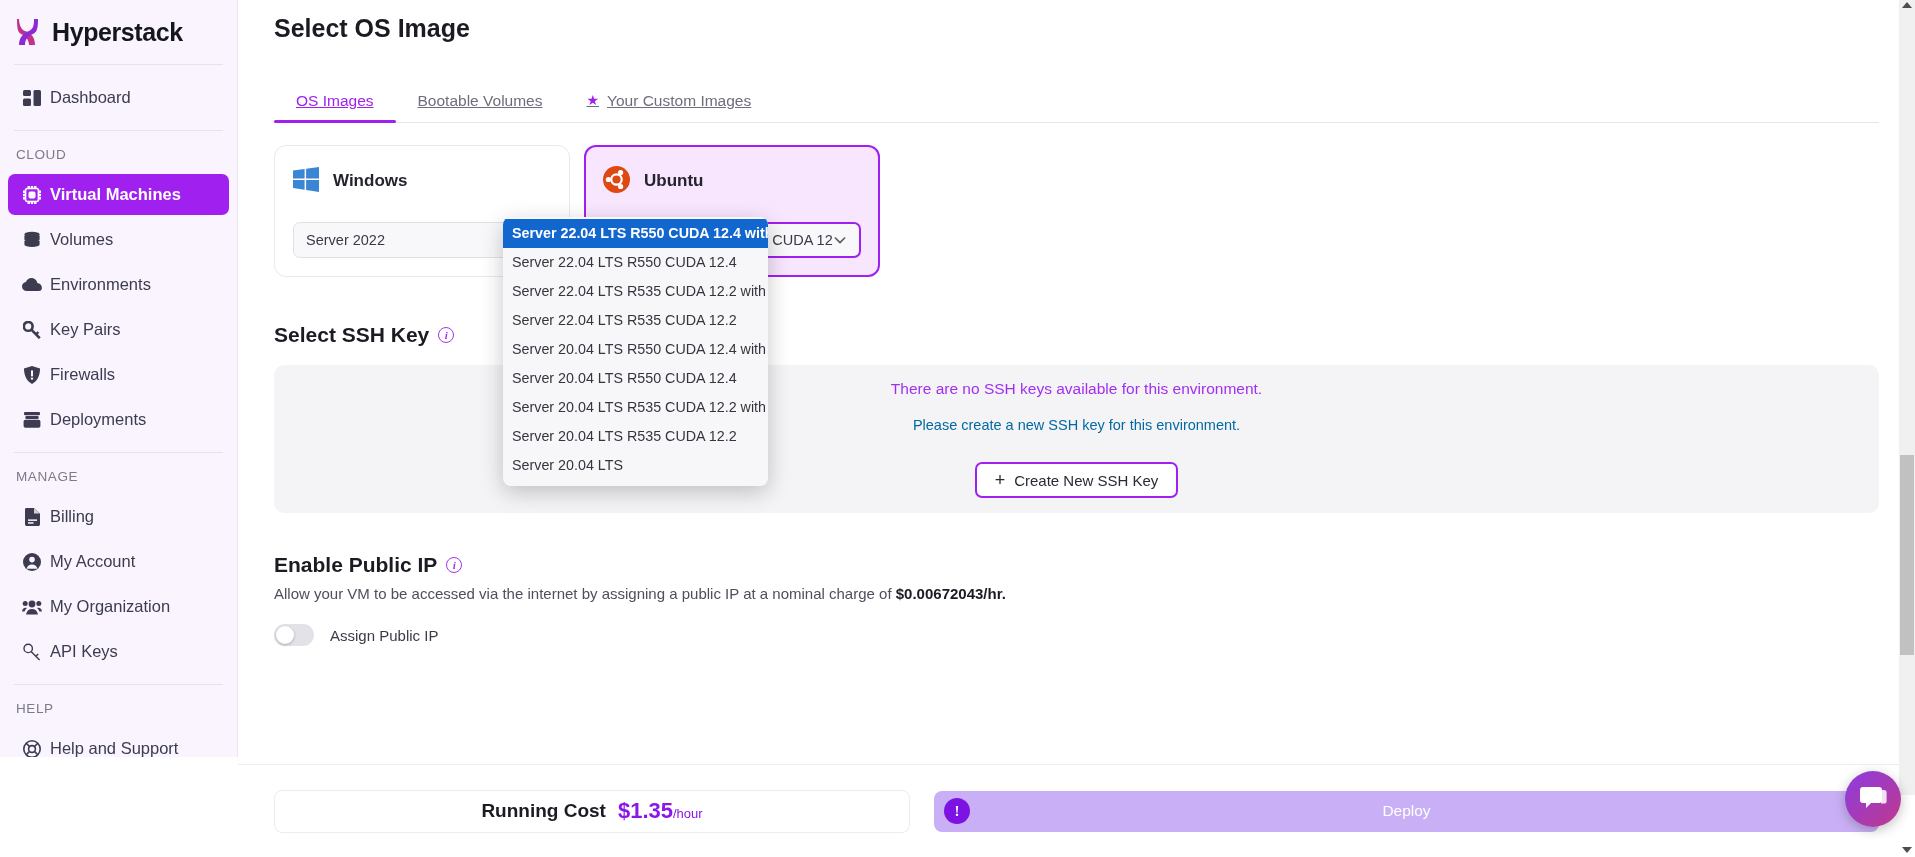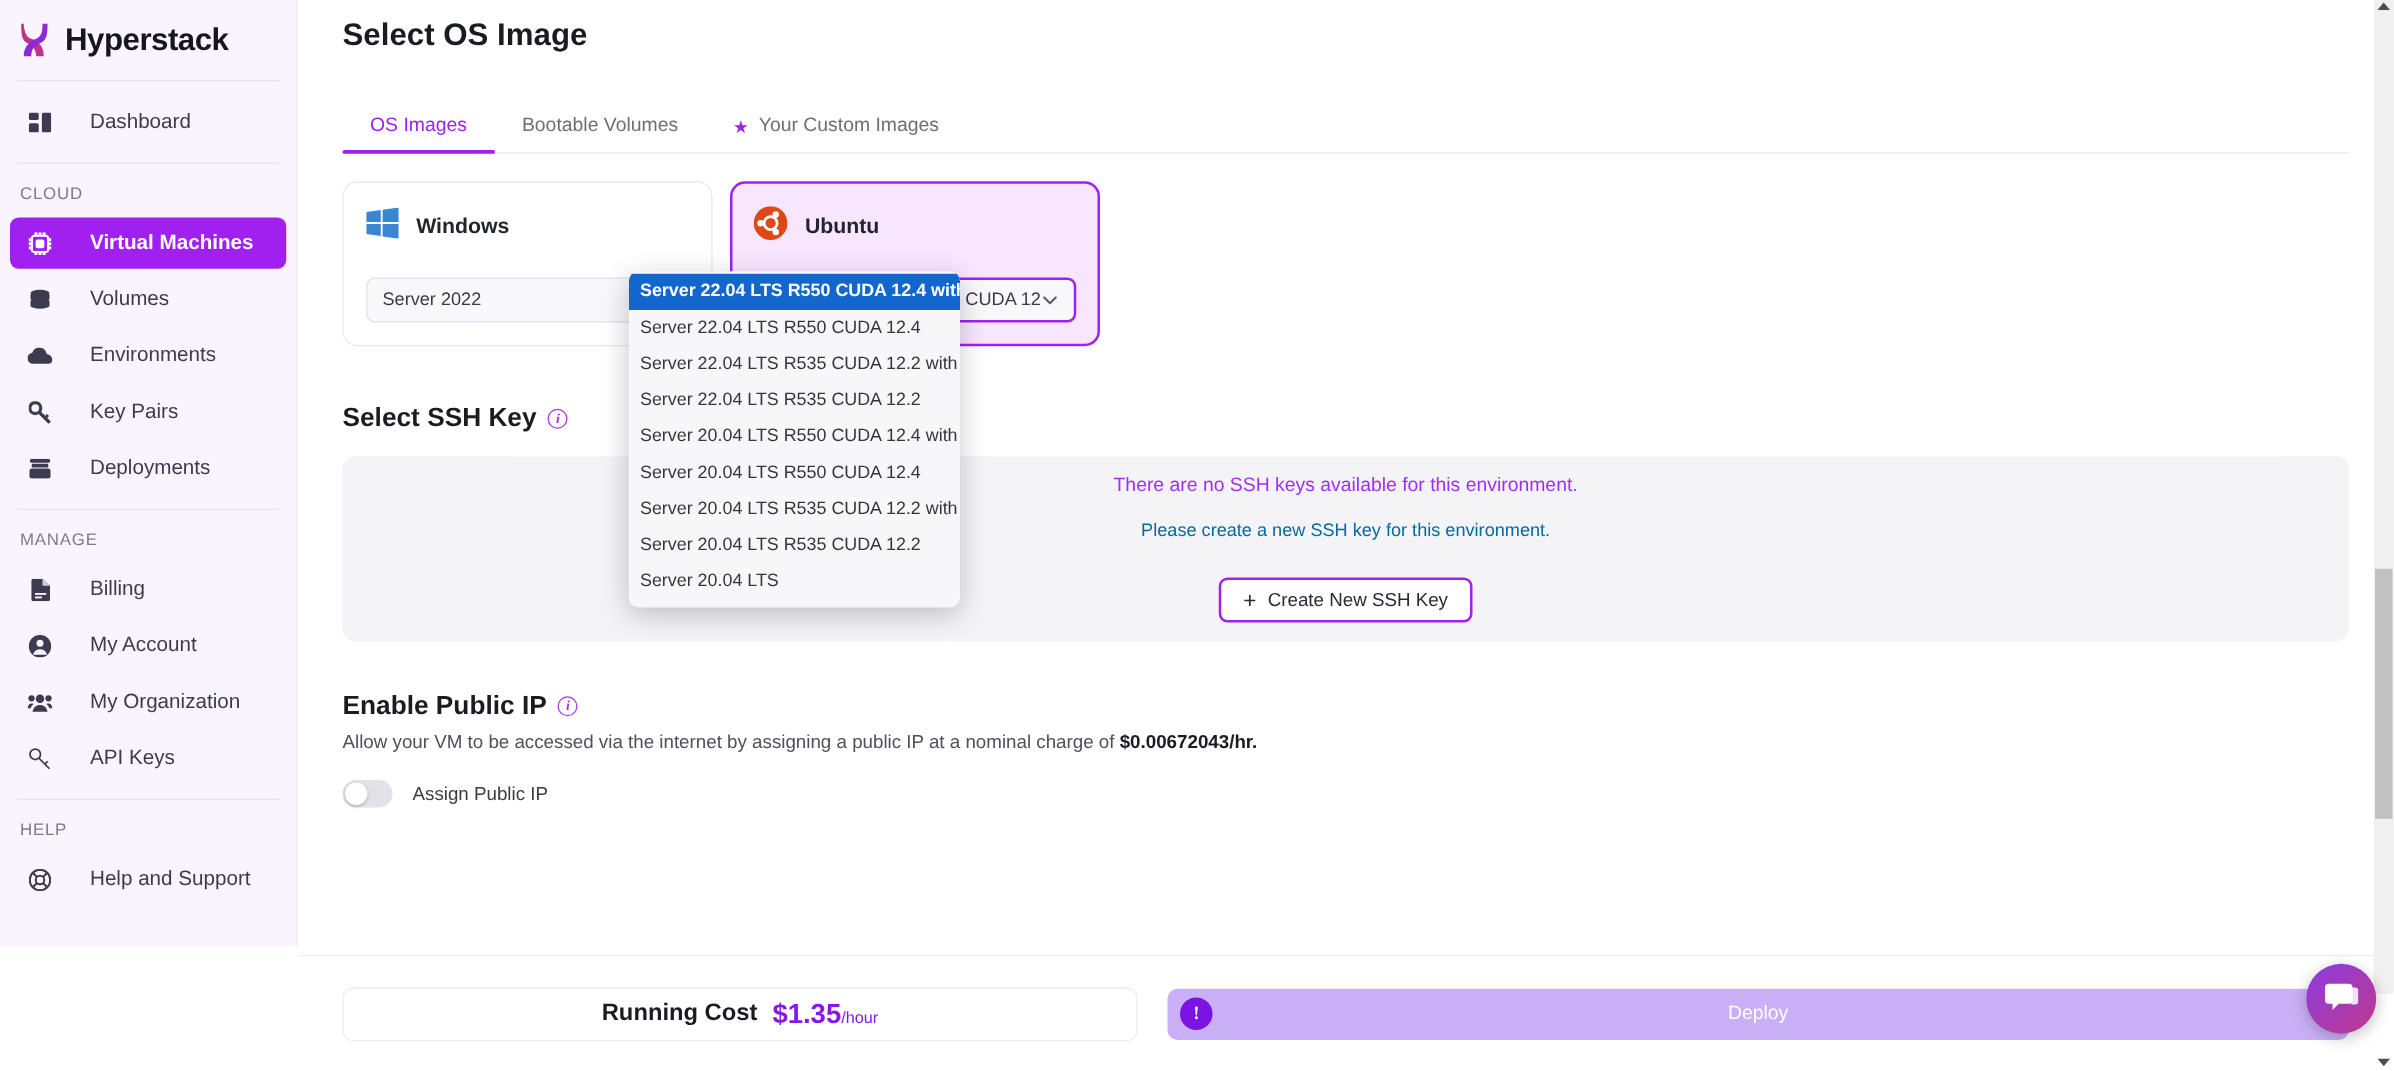--- a/index.html
+++ b/index.html
@@ -26,21 +26,21 @@
   .brand-logo { width:26px; height:30px; flex:0 0 auto; }
   .brand-name {
     font-size:25px; font-weight:bold; color:#16161d; letter-spacing:-0.4px;
   }
   .sb-sep { height:1px; background:#e8e0f1; margin:0 14px; }
   .sb-group-label {
     font-size:13.5px; color:#7c7b8a; letter-spacing:.6px;
     padding:16px 16px 8px 16px;
   }
   .sb-item {
-    display:flex; align-items:center; gap:30px;
+    display:flex; align-items:center; gap:8px;
     height:41px; margin:4px 8px; padding:0 14px;
     border-radius:7px; cursor:pointer;
     color:#3c3b50; font-size:16.5px;
   }
   .sb-item .ic { width:20px; height:20px; flex:0 0 20px; display:flex; align-items:center; justify-content:center; }
   .sb-item .ic svg { display:block; }
   .sb-item.active { background:#9f20ef; color:#ffffff; font-weight:bold; }
   .sb-item.active .ic svg { fill:#ffffff; stroke:#ffffff; }
   .sb-item .ic svg { fill:#3c3b50; }
   .sb-block-dash { padding-top:8px; padding-bottom:8px; }
@@ -55,21 +55,21 @@
     padding:14px 0 0 0; margin-left:36px;
   }
   .tabs {
     margin:38px 36px 0 36px;
     border-bottom:1px solid #e6e6ec;
     display:flex; align-items:flex-end; gap:0;
     height:42px;
   }
   .tab {
     font-size:15.5px; color:#6e6d7b; padding:0 22px 12px 22px;
-    cursor:pointer; position:relative; display:flex; align-items:center; gap:8px;
+    cursor:pointer; position:relative; display:flex; align-items:flex-start; gap:8px;text-decoration:underline;
   }
   .tab.active { color:#9f20ef; }
   .tab.active:after {
     content:""; position:absolute; left:0; right:0; bottom:-1px;
     height:3px; background:#9f20ef; border-radius:2px;
   }
   .star { color:#9f20ef; font-size:14px; }
 
   
   .os-row { display:flex; gap:14px; margin:22px 36px 0 36px; }
@@ -280,20 +280,30 @@
     <span class="ic">
       <svg width="18" height="18" viewBox="0 0 18 18">
           <circle cx="5.2" cy="5.4" r="4.4" fill="none" stroke="#3c3b50" stroke-width="2.6"></circle>
           <path d="M7.8 8.2 L16.8 17.2" stroke="#3c3b50" stroke-width="2.6" fill="none"></path>
           <path d="M13 13.4 L15.4 11" stroke="#3c3b50" stroke-width="2.4" fill="none"></path>
         </svg>
     </span>
     <span>Key Pairs</span>
   </div>
 
+  <div class="sb-item">
+    <span class="ic">
+      <svg width="16" height="18" viewBox="0 0 16 18">
+          <path d="M8 0 L16 2.6 C16 10 13 15.6 8 18 C3 15.6 0 10 0 2.6 Z"></path>
+          <rect x="7" y="4.4" width="2" height="6" fill="#f9f4fd"></rect>
+          <circle cx="8" cy="12.6" r="1.2" fill="#f9f4fd"></circle>
+        </svg>
+    </span>
+    <span>Firewalls</span>
+  </div>
 
   <div class="sb-item">
     <span class="ic">
       <svg width="18" height="16" viewBox="0 0 18 16">
           <rect x="1" y="0" width="16" height="3.2" rx="1.2"></rect>
           <rect x="2.4" y="4" width="13.2" height="3" rx="1"></rect>
           <rect x="0.6" y="7.8" width="16.8" height="8" rx="1.8"></rect>
         </svg>
     </span>
     <span>Deployments</span>

